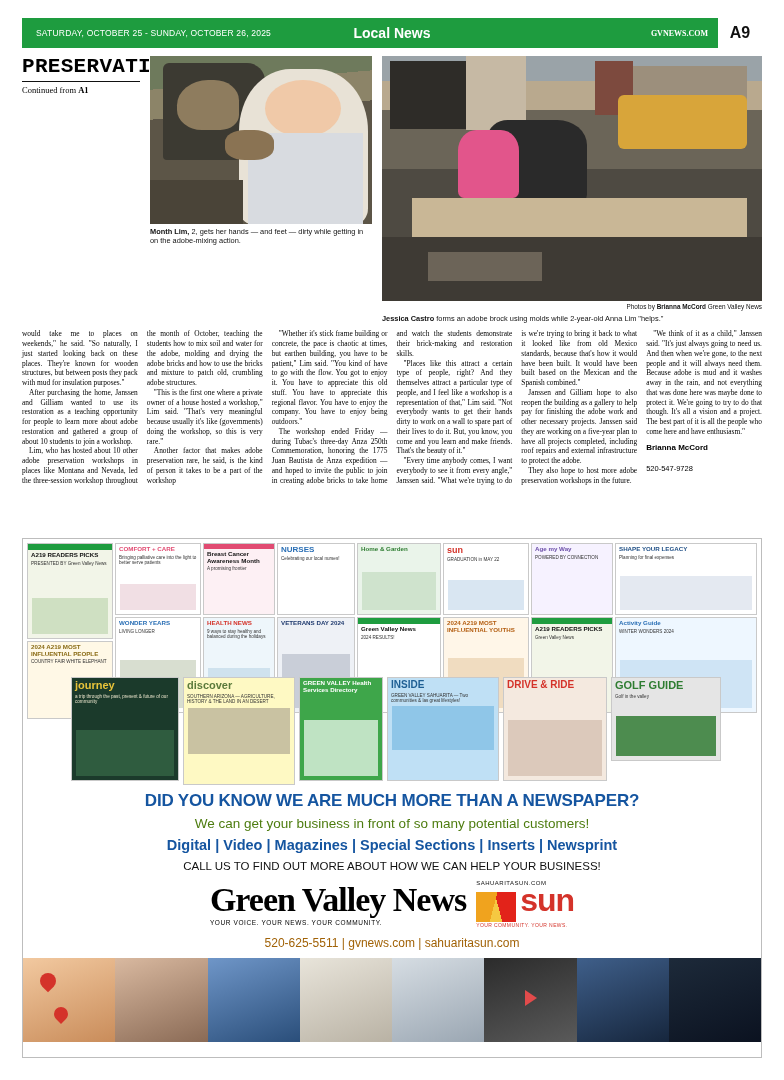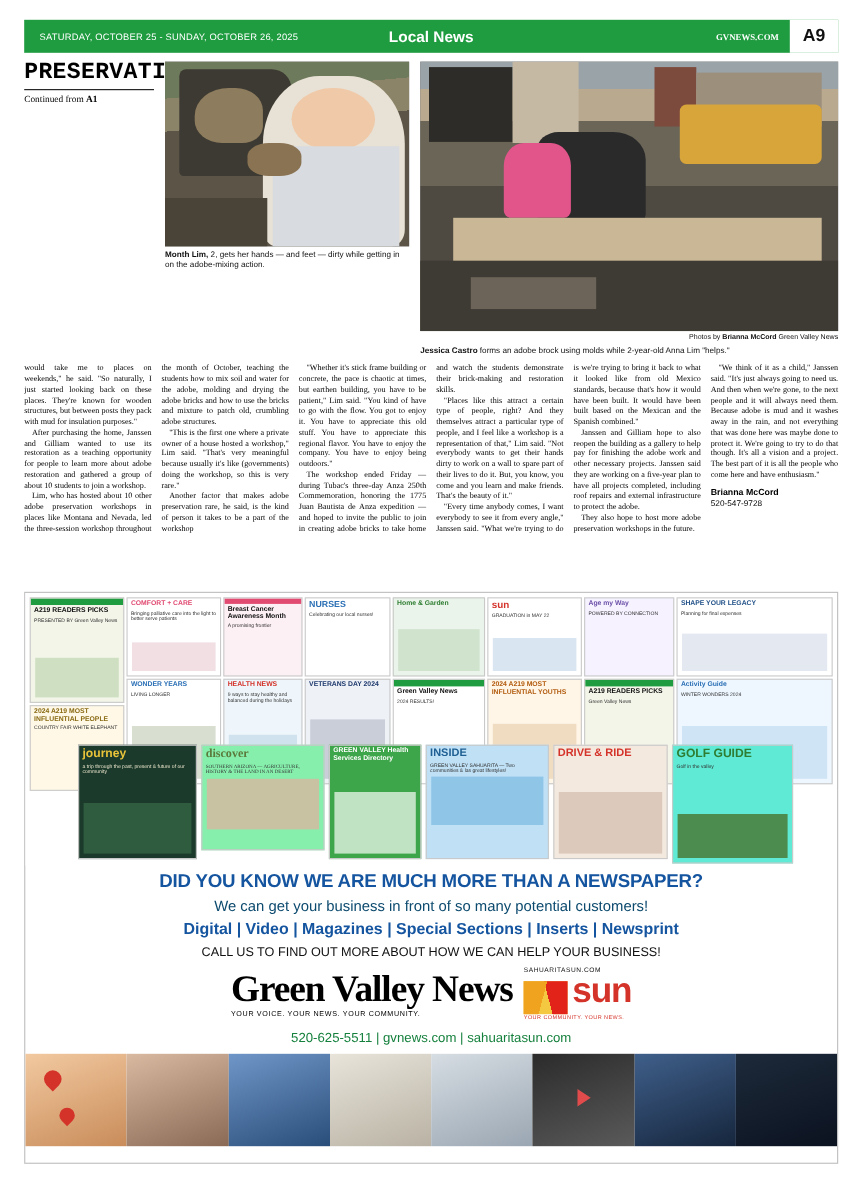--- a/index.html
+++ b/index.html
@@ -129,20 +129,21 @@
   .body-cols p.first { text-indent: 0; }
   .byline {
     font-family: "Liberation Sans", sans-serif;
     font-weight: bold;
     font-size: 8px;
     margin-top: 6px;
   }
   .byphone {
     font-family: "Liberation Sans", sans-serif;
     font-size: 7.5px;
+    margin-top: 11px;
   }
 
   
   .ad {
     position: absolute;
     left: 22px; right: 22px;
     top: 538px;
     height: 520px;
     border: 1px solid #bdbdbd;
     background: #fff;
@@ -178,21 +179,21 @@
   .ad-h1 {
     font-family: "Liberation Sans", sans-serif;
     font-weight: bold;
     font-size: 17px;
     color: #1555a0;
     letter-spacing: -.2px;
   }
   .ad-h2 {
     font-family: "Liberation Sans", sans-serif;
     font-size: 13.5px;
-    color: #0c4a6e;
+    color: #4d7c0f;
     margin-top: 5px;
   }
   .ad-h3 {
     font-family: "Liberation Sans", sans-serif;
     font-weight: bold;
     font-size: 14.5px;
     color: #1555a0;
     margin-top: 6px;
   }
   .ad-h4 {
@@ -248,21 +249,21 @@
       linear-gradient(255deg, #e2231a 0 45%, transparent 45%),
       #f5c842;
     vertical-align: middle;
     margin-right: 4px;
   }
   .ad-phone {
     text-align:center;
     font-family: "Liberation Sans", sans-serif;
     font-size: 12px;
     margin-top: 8px;
-    color:#15803d;
+    color:#a16207;
   }
   .photo-strip {
     display: flex;
     height: 84px;
     margin-top: 8px;
   }
   .photo-strip > div { flex: 1; position: relative; overflow: hidden; }
 </style>
 </head>
 <body>
@@ -424,39 +425,39 @@
         <div class="t-head" style="color:#2a6fb5;">Activity Guide</div>
         <div class="t-sub">WINTER WONDERS 2024</div>
         <div style="position:absolute;left:4px;bottom:4px;right:4px;height:48px;background:#cfe4f5;"></div>
       </div>
 
       <div class="tear" style="left:48px; top:138px;width:108px;height:104px;background:#1b3a2b;">
         <div class="t-head" style="color:#e8c33a;font-size:11px;">journey</div>
         <div class="t-sub" style="color:#e7e2c9;">a trip through the past, present &amp; future of our community</div>
         <div style="position:absolute;left:4px;bottom:4px;right:4px;height:46px;background:#2f5c3f;"></div>
       </div>
-      <div class="tear" style="left:160px;top:138px;width:112px;height:96px;background:#86efac;font-family:Liberation Serif, serif;">
+      <div class="tear" style="left:160px;top:138px;width:112px;height:108px;background:#fef9c3;">
         <div class="t-head" style="color:#5b7a3b;font-size:11px;">discover</div>
         <div class="t-sub">SOUTHERN ARIZONA — AGRICULTURE, HISTORY &amp; THE LAND IN AN DESERT</div>
         <div style="position:absolute;left:4px;top:30px;right:4px;height:46px;background:#c9c2a2;"></div>
       </div>
       <div class="tear" style="left:276px;top:138px;width:84px; height:104px;background:#3ea64a;">
         <div class="t-head" style="color:#ffffff;">GREEN VALLEY Health Services Directory</div>
         <div style="position:absolute;left:4px;bottom:4px;right:4px;height:56px;background:#bfe3c3;"></div>
       </div>
       <div class="tear" style="left:480px;top:138px;width:104px;height:104px;background:#f4e9df;">
         <div class="t-head" style="color:#d4332a;font-size:10px;">DRIVE &amp; RIDE</div>
         <div style="position:absolute;left:4px;bottom:4px;right:4px;height:56px;background:#dcc9bb;"></div>
       </div>
       <div class="tear" style="left:364px;top:138px;width:112px;height:104px;background:#bfe0f5;">
         <div class="t-head" style="color:#1f5f93;font-size:10px;">INSIDE</div>
         <div class="t-sub">GREEN VALLEY SAHUARITA — Two communities &amp; las great lifestyles!</div>
         <div style="position:absolute;left:4px;top:28px;right:4px;height:44px;background:#8fc6e8;"></div>
       </div>
-      <div class="tear" style="left:588px;top:138px;width:110px;height:108px;background:#5eead4;">
+      <div class="tear" style="left:588px;top:138px;width:110px;height:84px;background:#e5e5e5;">
         <div class="t-head" style="color:#2f7d32;font-size:11px;">GOLF GUIDE</div>
         <div class="t-sub">Golf in the valley</div>
         <div style="position:absolute;left:4px;bottom:4px;right:4px;height:40px;background:#4d8c4f;"></div>
       </div>
     </div>
 
     <div class="ad-text">
       <div class="ad-h1">DID YOU KNOW WE ARE MUCH MORE THAN A NEWSPAPER?</div>
       <div class="ad-h2">We can get your business in front of so many potential customers!</div>
       <div class="ad-h3">Digital | Video | Magazines | Special Sections | Inserts | Newsprint</div>

